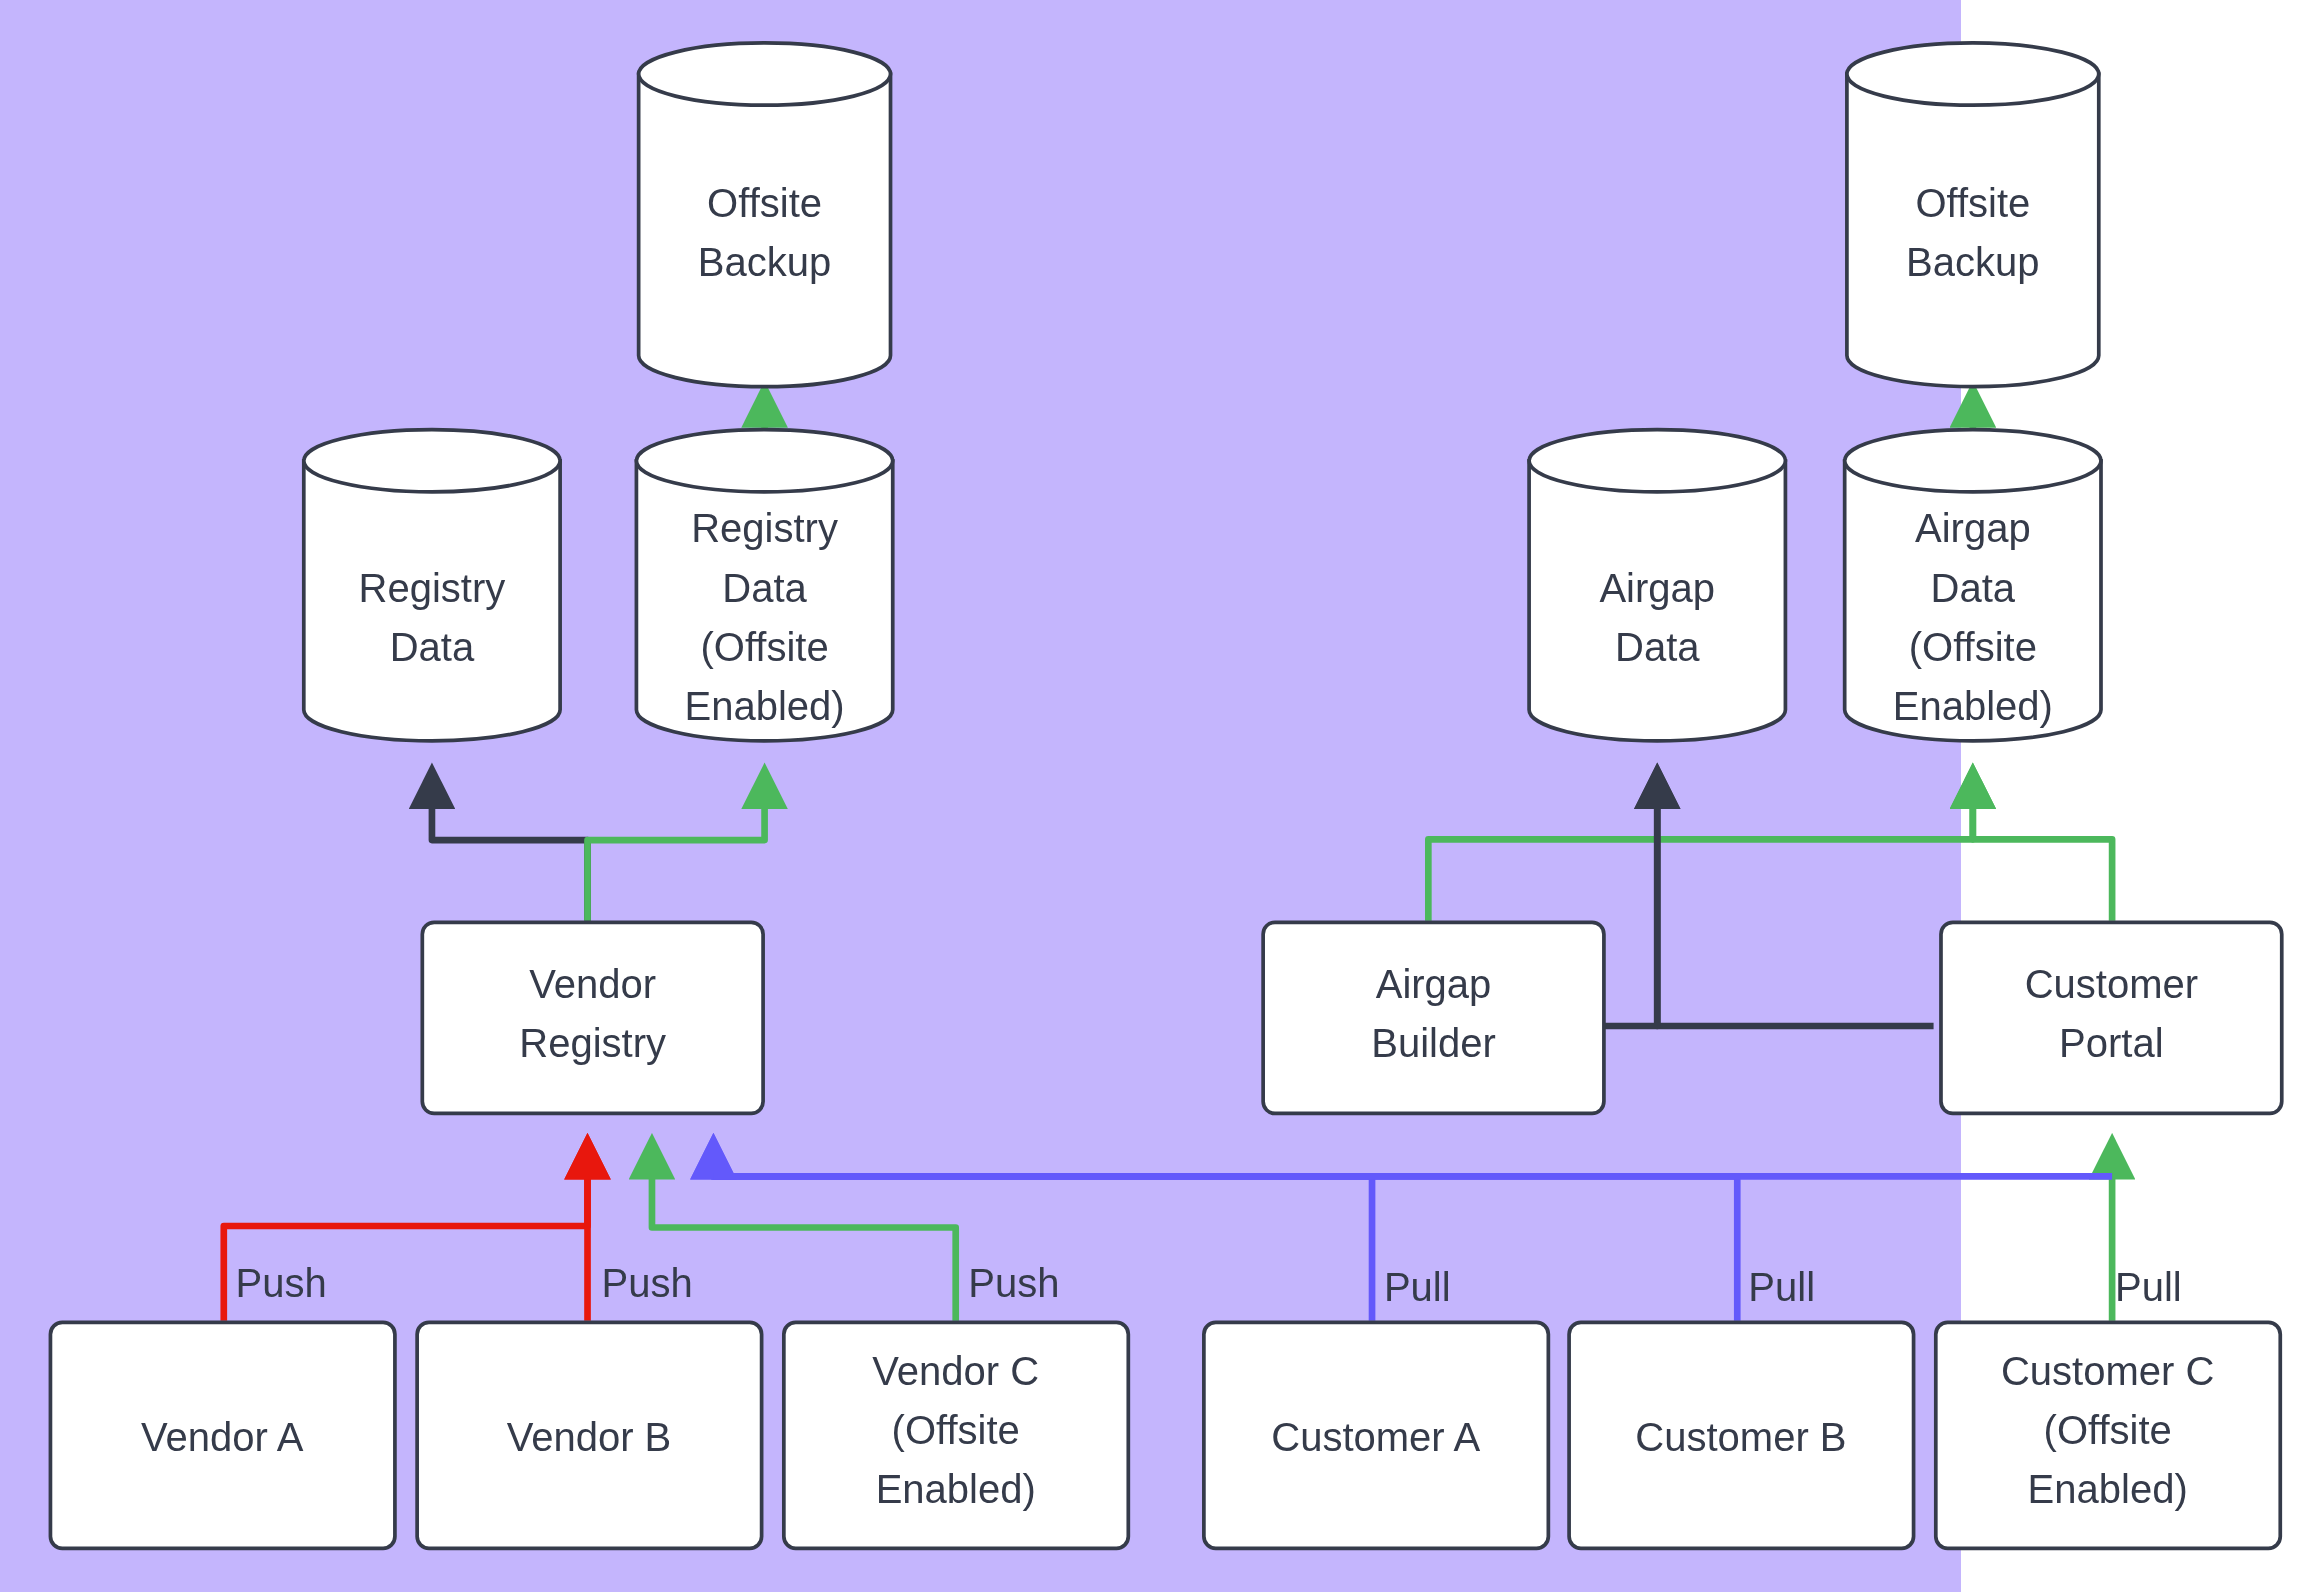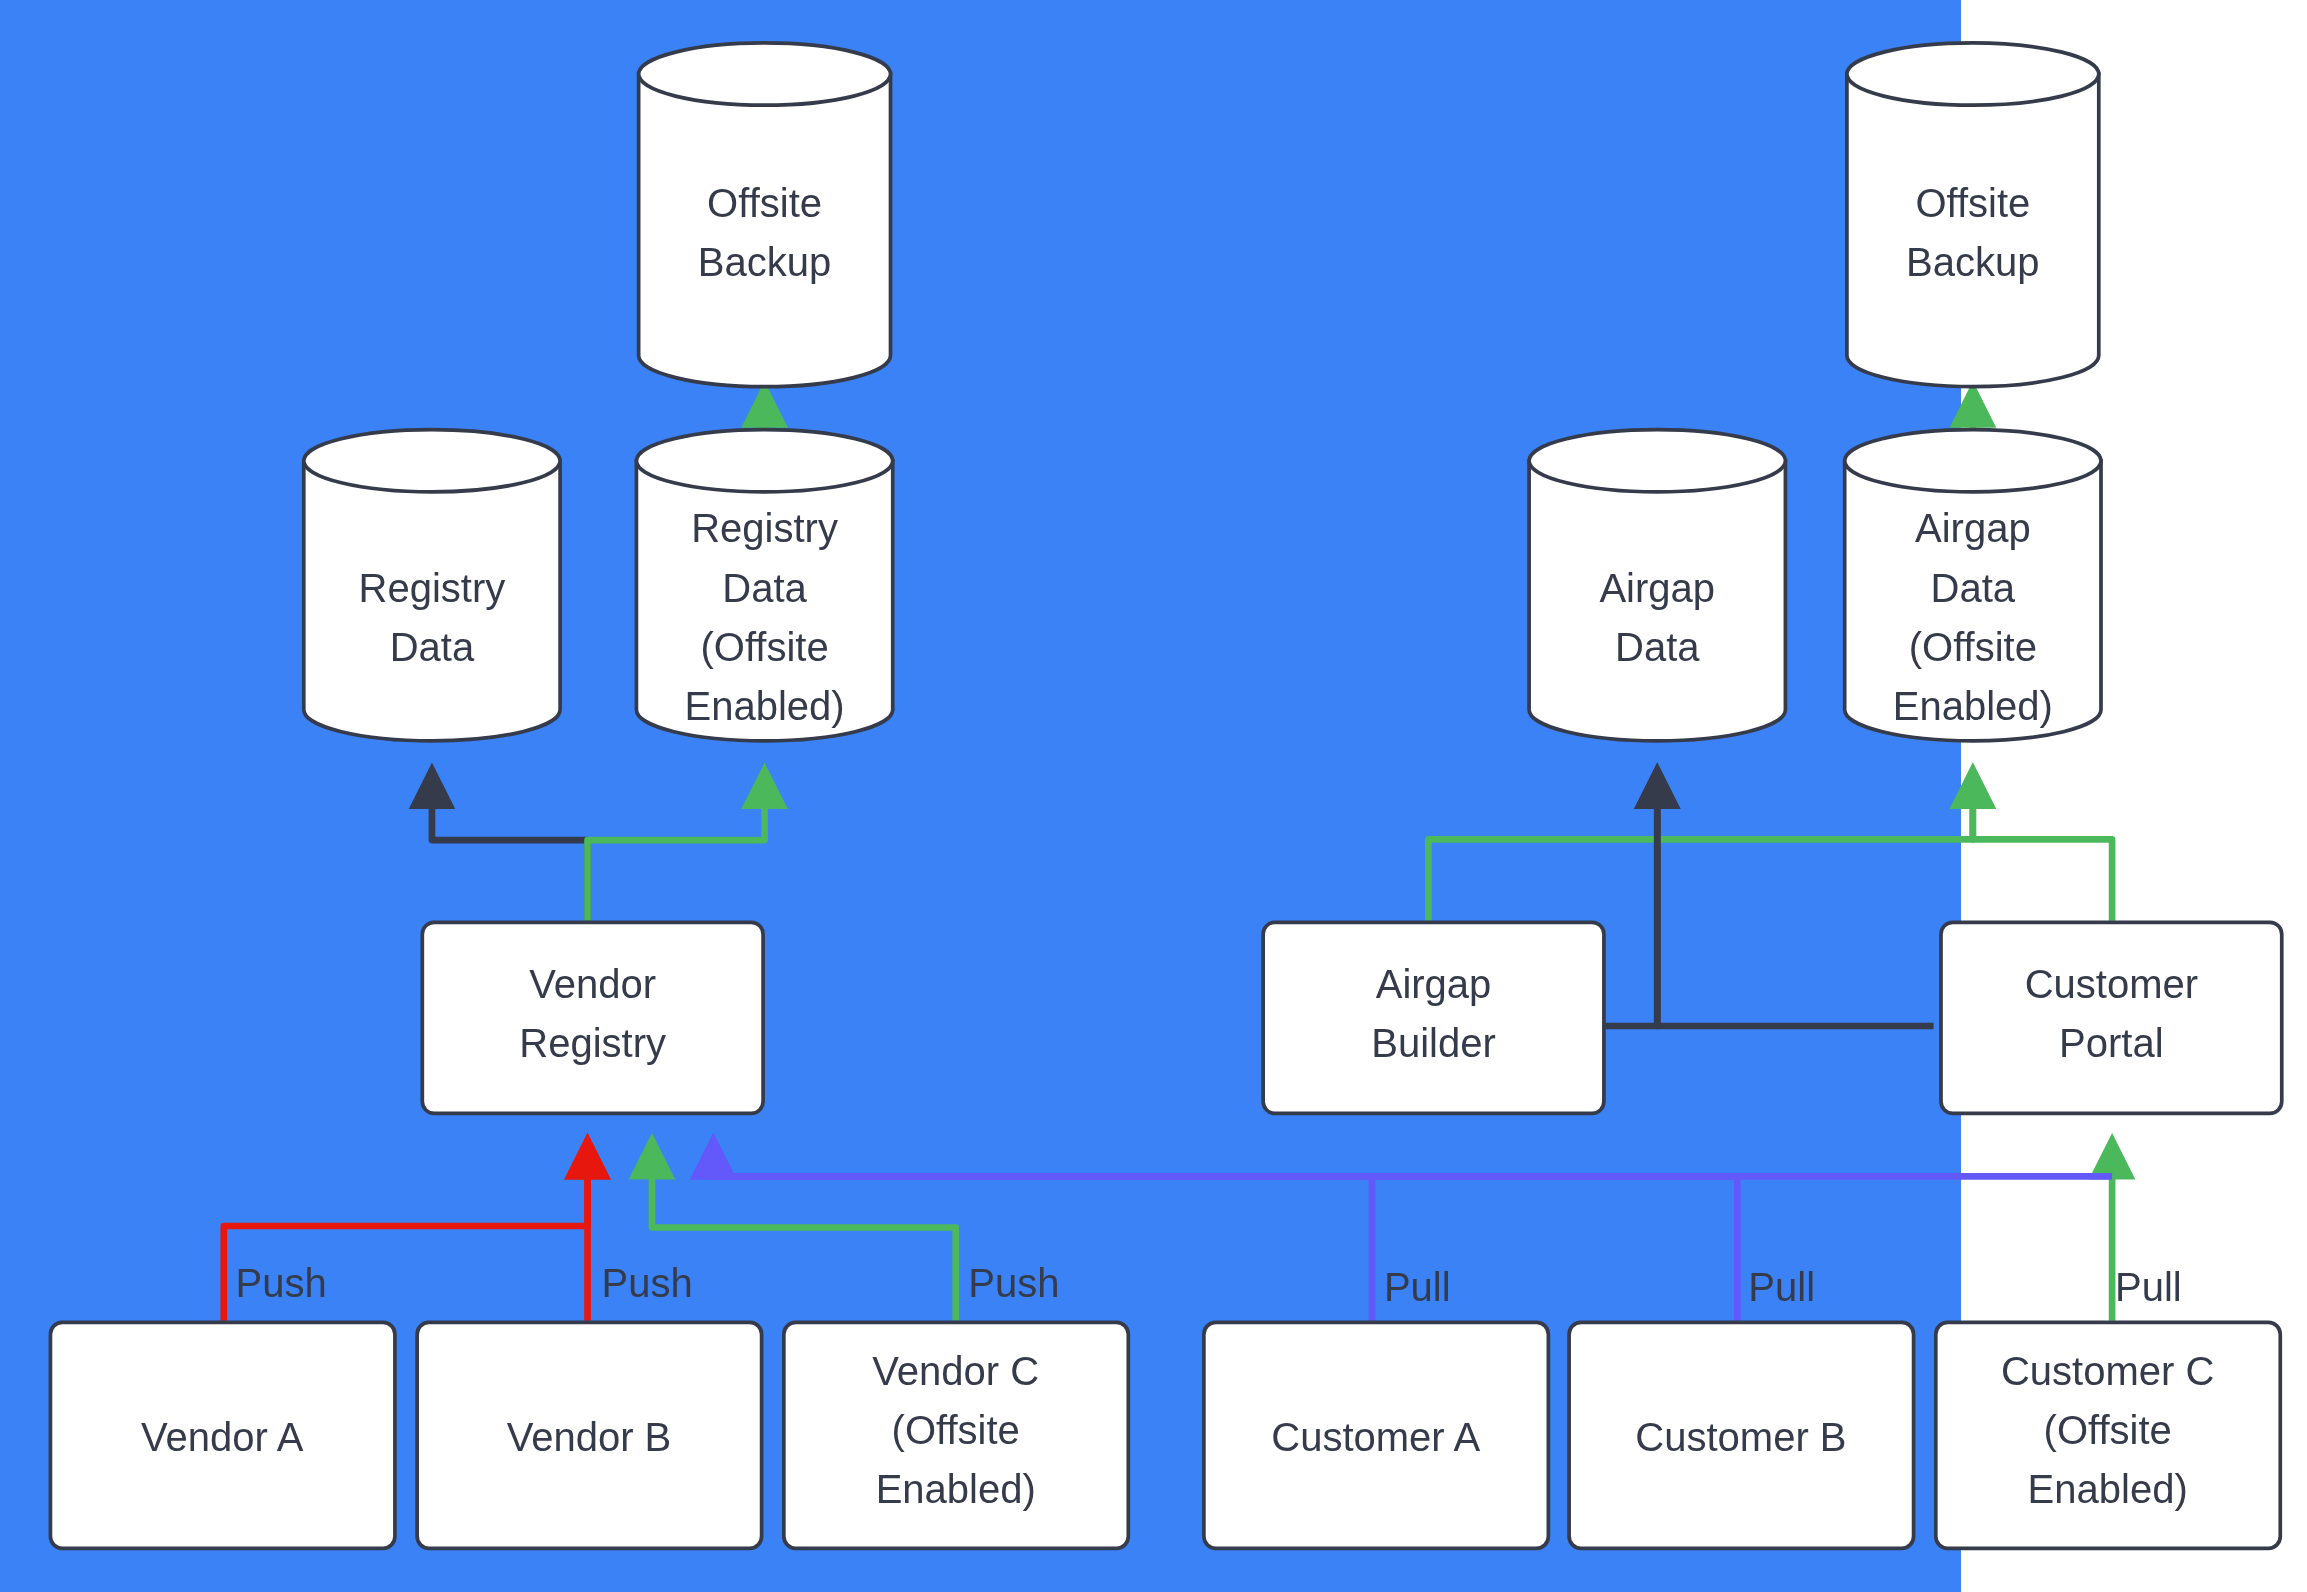--- a/index.html
+++ b/index.html
@@ -10,21 +10,21 @@
   body {
     width: 2307px;
     height: 1592px;
     font-family: "Liberation Sans", sans-serif;
     overflow: hidden;
   }
   #diagram-root {
     position: relative;
     width: 1961px;
     height: 1592px;
-    background: #3b82f6;
+    background: #c4b5fd;
   }
   svg.layer {
     position: absolute;
     top: 0;
     left: 0;
     width: 2307px;
     height: 1592px;
   }
   .node-shape {
     fill: #ffffff;

